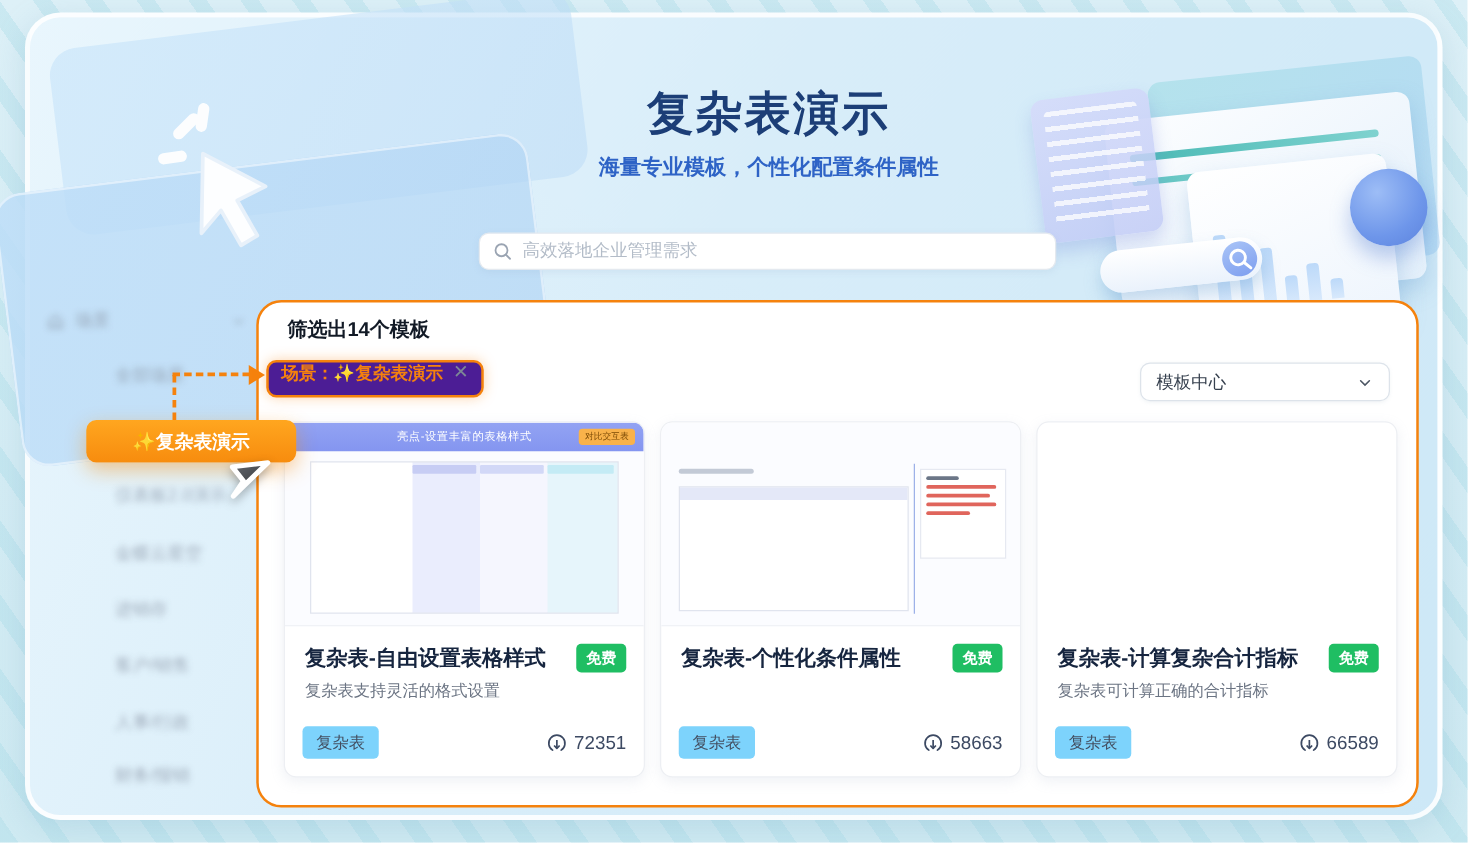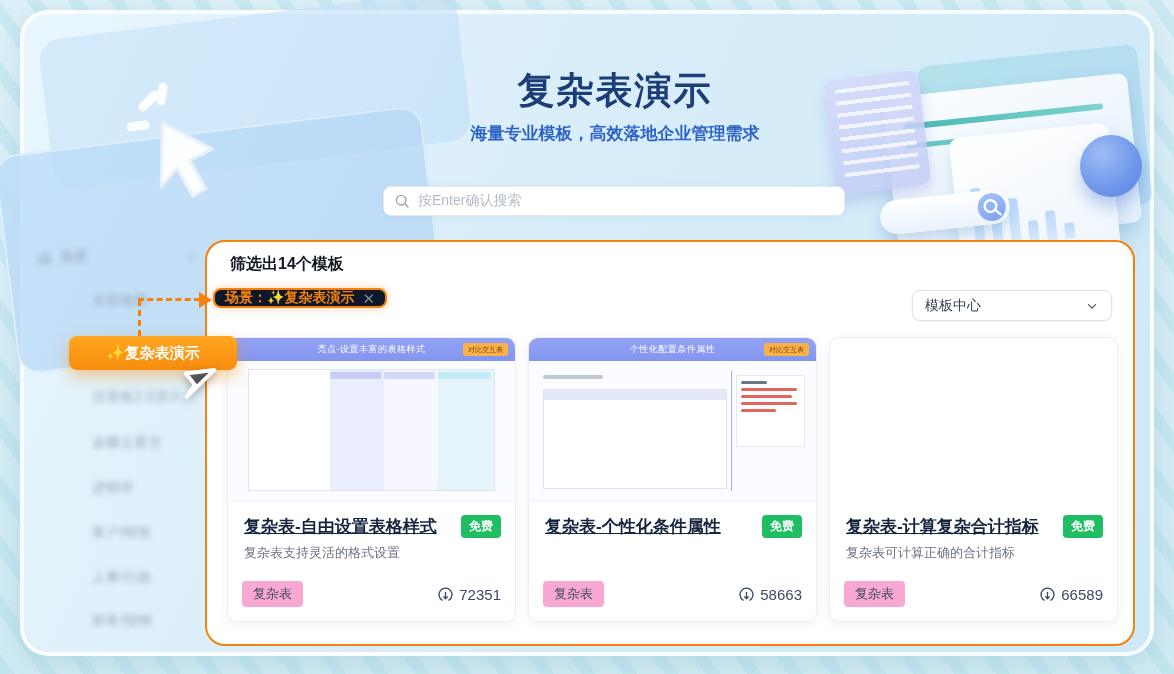--- a/index.html
+++ b/index.html
@@ -87,23 +87,23 @@
     border-left:3px dashed #f5820d; z-index:6; }
   .conn-h { position:absolute; left:138px; top:298px; width:62px; height:0;
     border-top:3px dashed #f5820d; z-index:6; }
   .conn-arrow { position:absolute; left:199px; top:292px; width:0; height:0; z-index:6;
     border-left:13px solid #f5820d; border-top:8px solid transparent; border-bottom:8px solid transparent; }
 
   
   .panel { position:absolute; left:205px; top:240px; width:930px; height:406px;
     background:#ffffff; border:2px solid #f5820d; border-radius:20px; z-index:3; }
   .result-count { position:absolute; left:230px; top:254px; font-size:16px; font-weight:700; color:#121a26; z-index:4; }
-  .filter-tag { position:absolute; left:213px; top:288px; height:20px; z-index:6;
-    background:#0f172a; border:2px solid #f5820d; border-radius:8px;
-    display:flex; align-items:center; gap:8px; padding:0 10px;
+  .filter-tag { position:absolute; left:213px; top:288px; height:30px; z-index:6;
+    background:#4c1d95; border:2px solid #f5820d; border-radius:8px;
+    display:flex; align-items:flex-start; gap:8px; padding:0 10px;
     box-shadow:0 0 10px rgba(245,130,13,.35); }
   .filter-tag .lbl { font-size:14px; font-weight:700; color:#f5820d; }
   .filter-tag .x { font-size:15px; color:#7d8796; cursor:pointer; line-height:1; }
   .sort-select { position:absolute; left:912px; top:290px; width:200px; height:31px; z-index:4;
     background:#ffffff; border:1px solid #dde3ea; border-radius:8px;
     display:flex; align-items:center; padding:0 12px; box-shadow:0 1px 3px rgba(150,170,190,.12); }
   .sort-select .val { font-size:14px; color:#36404e; }
   .sort-select .chev { margin-left:auto; }
 
   
@@ -154,26 +154,26 @@
   .p3-note .d { background:#5f6a7c; width:35%; }
   .p3-note .b { background:#5b79d8; width:90%; }
   .p3-note .r { background:#e0655c; }
   .p3-note .r.w1{width:92%;} .p3-note .r.w2{width:70%;}
   .p3-lbl { position:absolute; left:4%; top:72px; width:26px; height:4px; background:#aab4c4; border-radius:2px; }
   .p3-t2 { left:4%; top:82px; width:92%; height:52px; }
   .p3-t2h { position:absolute; left:0; top:0; width:100%; height:9px; background:#d6dcf8; }
 
   
   .card-title-row { position:absolute; left:16px; right:14px; top:177px; display:flex; align-items:center; }
-  .card-title { font-size:17px; font-weight:800; color:#16253f;text-decoration:underline; }
+  .card-title { font-size:17px; font-weight:800; color:#16253f; }
   .free-badge { margin-left:auto; background:#1fbe63; color:#ffffff; font-size:12px; font-weight:700;
     padding:3px 8px; border-radius:4px; }
   .card-desc { position:absolute; left:16px; top:206px; font-size:13px; color:#6b7483; }
   .card-foot { position:absolute; left:14px; right:14px; bottom:14px; display:flex; align-items:center; }
-  .cat-pill { background:#f9a8d4; color:#434e60; font-size:13px; padding:4px 11px; border-radius:4px; }
+  .cat-pill { background:#7dd3fc; color:#434e60; font-size:13px; padding:4px 11px; border-radius:4px; }
   .dl { margin-left:auto; display:flex; align-items:center; gap:5px; font-size:15px; color:#3d4a63; }
 </style>
 </head>
 <body>
 
 <div class="frame"></div>
 
 <div class="deco-left">
   <div class="tile a"></div>
   <div class="tile b"></div>
@@ -209,27 +209,27 @@
     <div class="knob">
       <svg viewBox="0 0 24 24" width="28" height="28">
           <circle cx="11" cy="11" r="5" fill="none" stroke="#ffffff" stroke-width="2"></circle>
           <line x1="15" y1="15" x2="19" y2="19" stroke="#ffffff" stroke-width="2" stroke-linecap="round"></line>
         </svg>
     </div>
   </div>
 </div>
 
 <div class="hero-title">复杂表演示</div>
-<div class="hero-sub">海量专业模板，高效落地企业管理需求</div>
+<div class="hero-sub">海量专业模板，个性化配置条件属性</div>
 <div class="searchbar">
   <svg width="16" height="16" viewBox="0 0 20 20">
     <circle cx="9" cy="9" r="6" fill="none" stroke="#9aa4b2" stroke-width="1.8"></circle>
     <line x1="13.5" y1="13.5" x2="17.5" y2="17.5" stroke="#9aa4b2" stroke-width="1.8" stroke-linecap="round"></line>
   </svg>
-  <span class="ph">按Enter确认搜索</span>
+  <span class="ph">高效落地企业管理需求</span>
 </div>
 
 <div class="side-group">
   <svg width="15" height="15" viewBox="0 0 20 20">
     <path d="M3 9 L10 3 L17 9 V17 H12 V12 H8 V17 H3 Z" fill="none" stroke="#8d99a9" stroke-width="1.7" stroke-linejoin="round"></path>
   </svg>
   <span>场景</span>
   <svg class="chev" width="12" height="12" viewBox="0 0 20 20">
     <polyline points="5,8 10,13 15,8" fill="none" stroke="#8d99a9" stroke-width="2" stroke-linecap="round"></polyline>
   </svg>
@@ -302,24 +302,20 @@
         <line x1="10" y1="7" x2="10" y2="14.6" stroke="#3d4a63" stroke-width="1.6"></line>
         <polyline points="7.4,12.2 10,15 12.6,12.2" fill="none" stroke="#3d4a63" stroke-width="1.6" stroke-linejoin="round"></polyline>
       </svg>
       <span>72351</span>
     </span>
   </div>
 </div>
 
 <div class="card c1">
   <div class="preview">
-    <div class="pv-head">
-      <span class="pv-title">个性化配置条件属性</span>
-      <span class="pv-btn">对比交互表</span>
-    </div>
     <div class="pv-body">
       <div class="p2-title"></div>
       <div class="box rows p2-table">
         <div class="p2-hband"></div>
       </div>
       <div class="p2-vline"></div>
       <div class="p2-red">
         <i class="d"></i>
           <i class="r w1"></i>
           <i class="r w2"></i>

